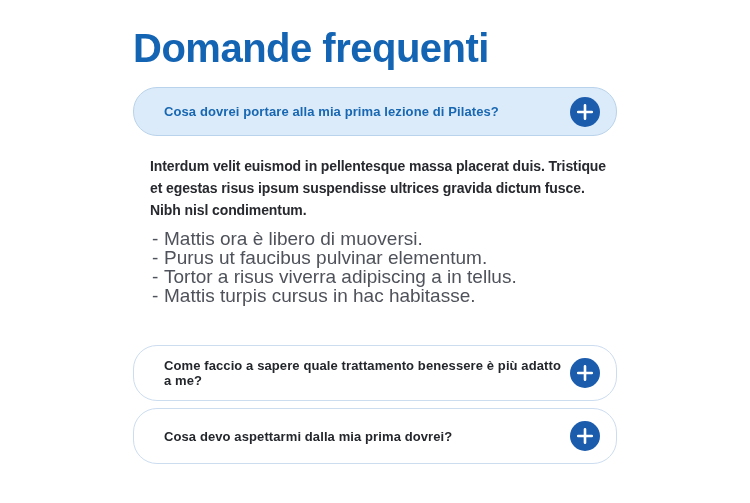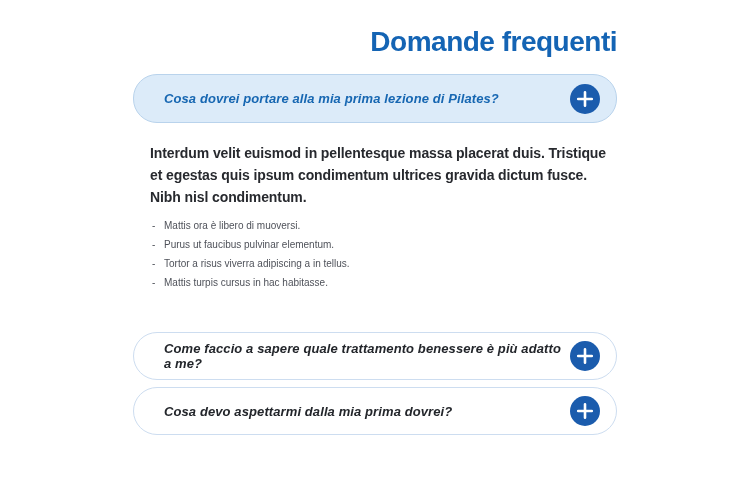--- a/index.html
+++ b/index.html
@@ -13,49 +13,48 @@
     --expanded-border:#b9d3ec;
     --collapsed-border:#cdddf0;
     --page-bg:#ffffff;
   }
   *{margin:0;padding:0;box-sizing:border-box;}
   html,body{width:750px;height:503px;background:var(--page-bg);
     font-family:"Liberation Sans", sans-serif;overflow:hidden;}
   .container{width:484px;margin:0 auto;position:relative;}
   h1.page-title{
     margin-top:26px;
-    text-align:right;
-    font-size:28px;
+    text-align:left;
+    font-size:40px;
     font-weight:700;
     letter-spacing:-0.5px;
     color:var(--title-blue);
   }
   .acc-row{
     margin-top:7px;
-    height:48px;
+    height:56px;
     border:1px solid var(--collapsed-border);
     border-radius:24px;
     background:#ffffff;
     display:flex;
     align-items:center;
     padding:0 16px 0 30px;
     cursor:pointer;
   }
   .acc-row.first{margin-top:16px;}
   .acc-row.expanded{
     background:var(--expanded-bg);
     border-color:var(--expanded-border);
     height:49px;
   }
   .acc-row .q{
     font-size:13px;
     font-weight:700;
     color:var(--question-dark);
     letter-spacing:0.1px;
-    font-style:italic;
   }
   .acc-row.expanded .q{color:var(--question-blue);}
   .plus{
     margin-left:auto;
     width:30px;height:30px;
     flex:0 0 30px;
     display:block;
   }
   .plus svg{display:block;width:30px;height:30px;}
   .plus circle{fill:var(--circle-blue);}
@@ -69,21 +68,21 @@
     color:var(--body-text);
     line-height:22px;
     letter-spacing:-0.1px;
     max-width:467px;
   }
   .answer ul{
     list-style:none;
     margin-top:8px;
   }
   .answer ul li{
-    font-size:10px;
+    font-size:19px;
     color:var(--list-text);
     line-height:19px;
     padding-left:14px;
     position:relative;
   }
   .answer ul li::before{
     content:"-";
     position:absolute;
     left:2px;
   }
@@ -100,21 +99,21 @@
     <span class="q">Cosa dovrei portare alla mia prima lezione di Pilates?</span>
     <span class="plus">
       <svg viewBox="0 0 30 30" aria-hidden="true">
         <circle cx="15" cy="15" r="15"></circle>
         <path d="M15 8.2 V21.8 M8.2 15 H21.8"></path>
       </svg>
     </span>
   </div>
 
   <div class="answer">
-    <p>Interdum velit euismod in pellentesque massa placerat duis. Tristique et egestas quis ipsum condimentum ultrices gravida dictum fusce. Nibh nisl condimentum.</p>
+    <p>Interdum velit euismod in pellentesque massa placerat duis. Tristique et egestas risus ipsum suspendisse ultrices gravida dictum fusce. Nibh nisl condimentum.</p>
     <ul>
       <li>Mattis ora è libero di muoversi.</li>
       <li>Purus ut faucibus pulvinar elementum.</li>
       <li>Tortor a risus viverra adipiscing a in tellus.</li>
       <li>Mattis turpis cursus in hac habitasse.</li>
     </ul>
   </div>
 
   <div class="spacer-big"></div>
 

